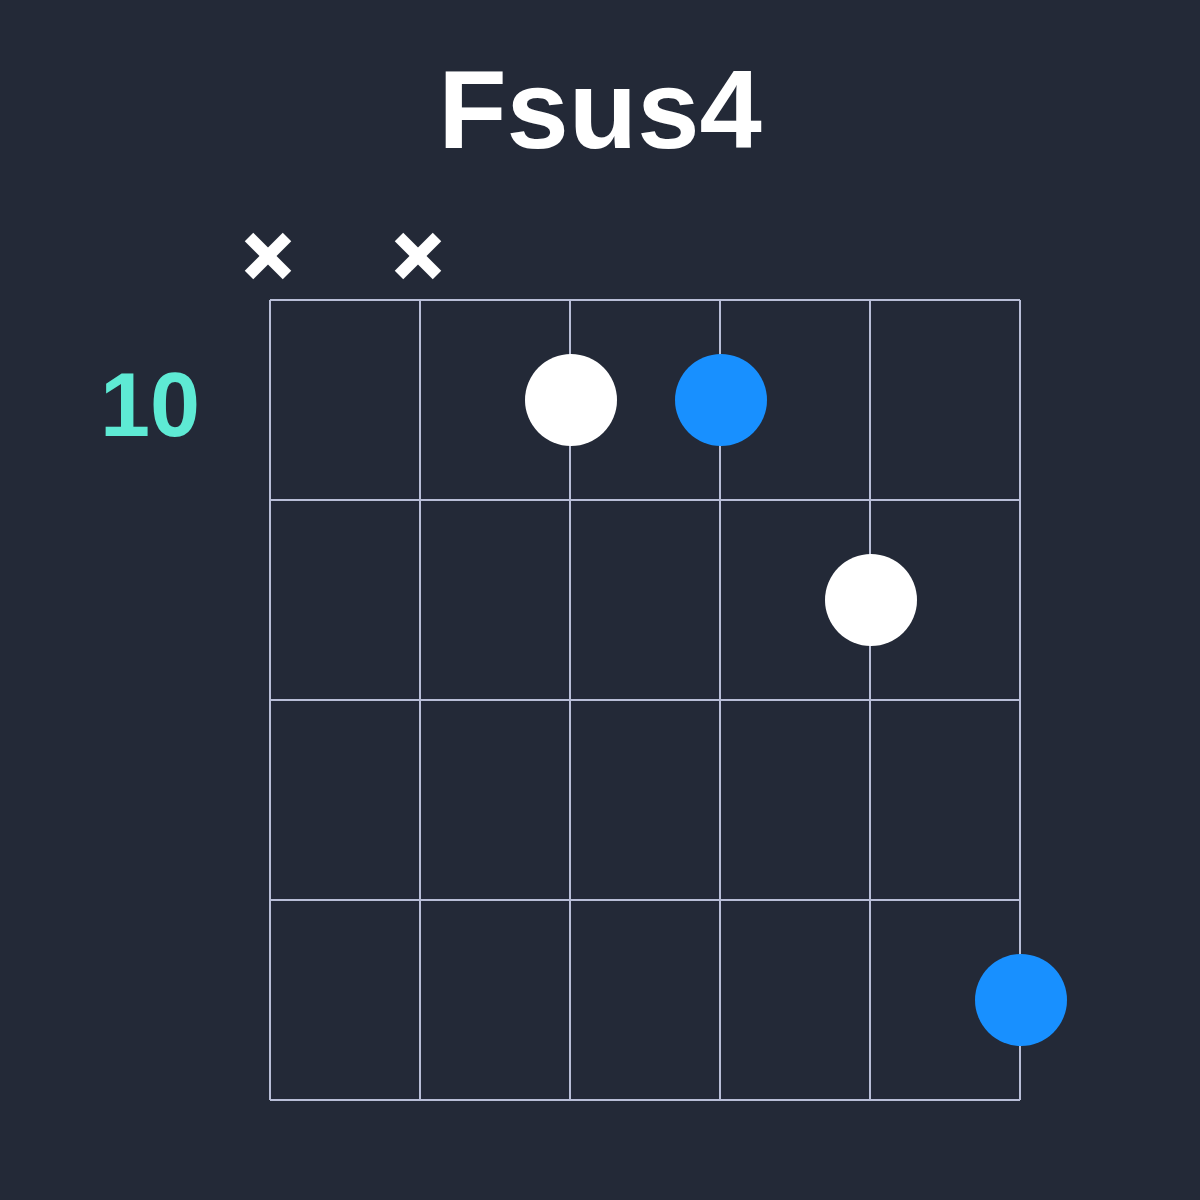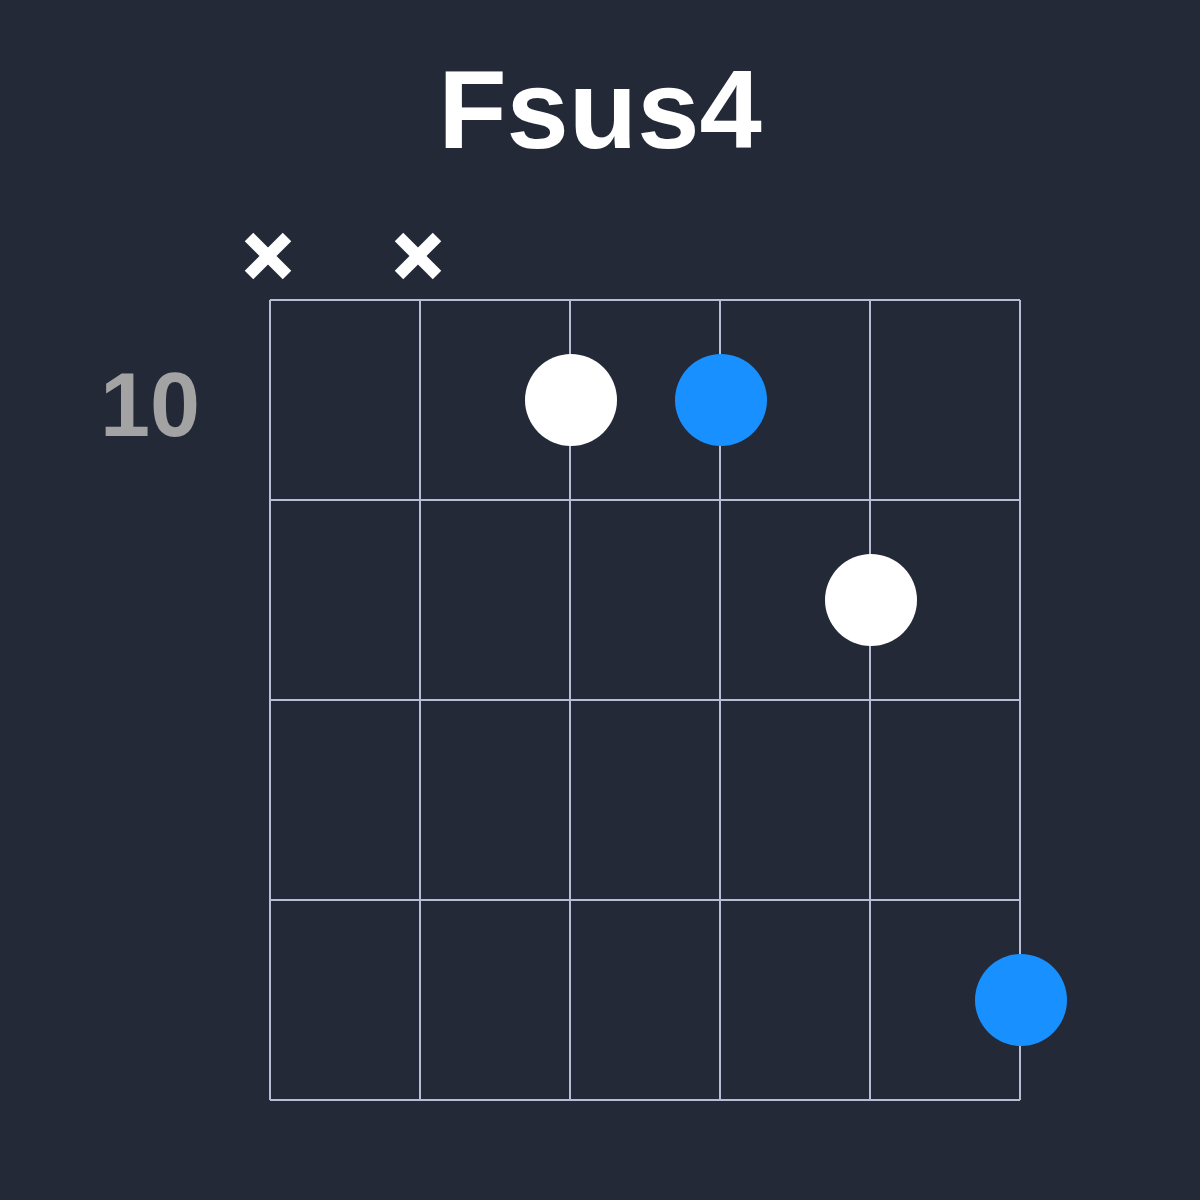--- a/index.html
+++ b/index.html
@@ -1,18 +1,18 @@
 <!DOCTYPE html>
 <html><head>
 <meta charset="utf-8">
 <style>
   html,body{margin:0;padding:0;}
   body{width:1200px;height:1200px;background:#232937;position:relative;overflow:hidden;font-family:"Liberation Sans",sans-serif;}
   .title{position:absolute;left:0;top:45px;width:1200px;text-align:center;color:#fff;font-weight:bold;font-size:112px;line-height:130px;}
-  .fretnum{position:absolute;left:90px;top:355px;width:120px;text-align:center;color:#a3a3a3;font-weight:bold;font-size:90px;line-height:100px;}
+  .fretnum{position:absolute;left:90px;top:355px;width:120px;text-align:center;color:#5eead4;font-weight:bold;font-size:90px;line-height:100px;}
   svg{position:absolute;left:0;top:0;}
 </style>
 </head>
 <body>
 
 <div class="title">Fsus4</div>
 <div class="fretnum">10</div>
 
 <svg id="diagram" width="1200" height="1200" viewBox="0 0 1200 1200">
     <line x1="270" y1="300" x2="270" y2="1100" stroke="#b8bdd6" stroke-width="2"></line>

